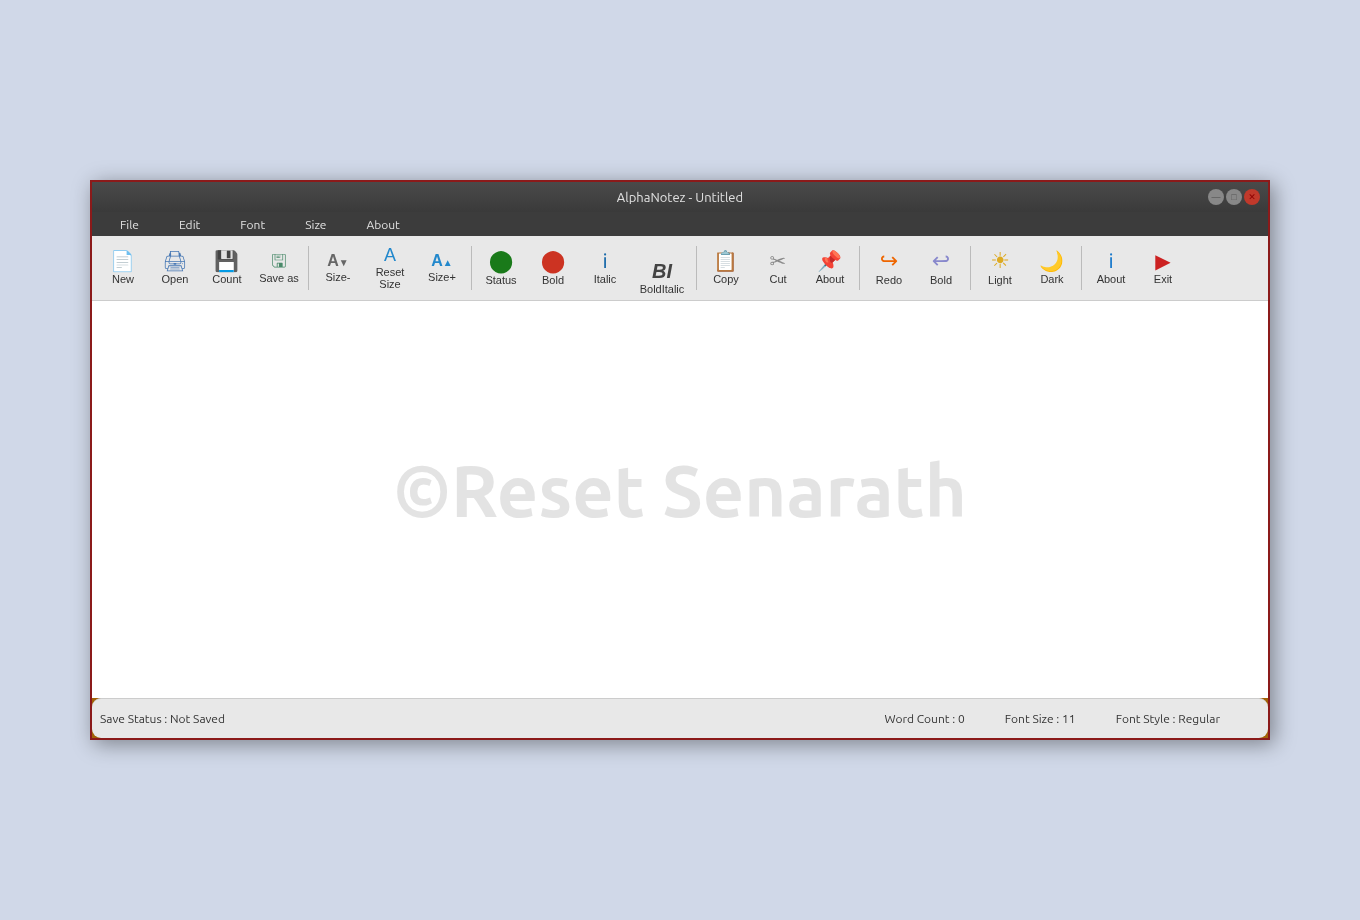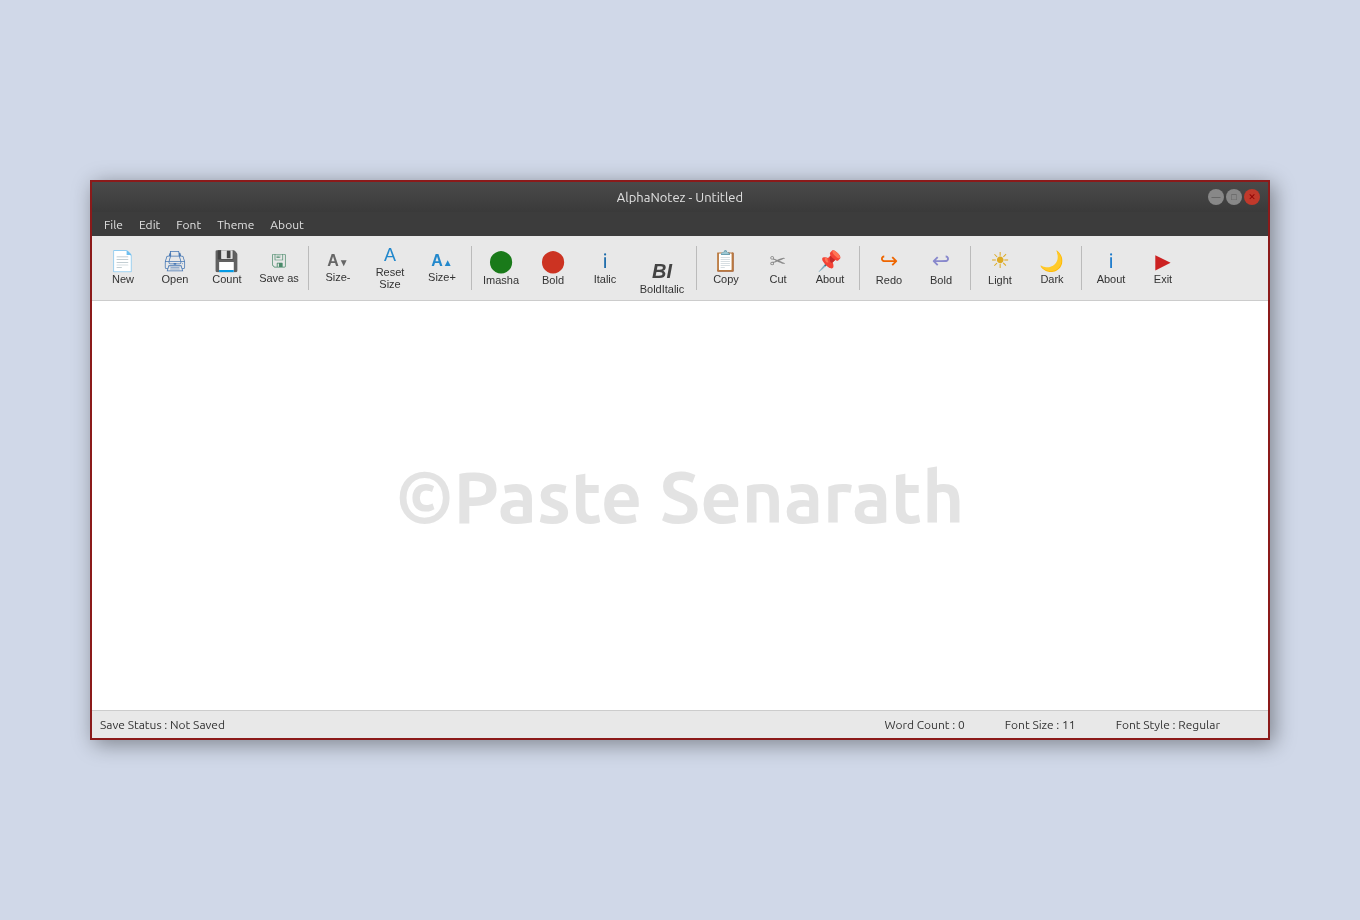--- a/index.html
+++ b/index.html
@@ -65,22 +65,23 @@
     .title-btn-minimize { background: #888; color: #555; }
     .title-btn-maximize { background: #888; color: #555; }
     .title-btn-close { background: #c0392b; color: #8b0000; }
 
     
     .menubar {
       background: #3c3c3c;
       height: 24px;
       display: flex;
       align-items: center;
-      padding: 0 4px;
+      padding: 0 20px;
       flex-shrink: 0;
+      gap: 24px;
     }
 
     .menu-item {
       color: #e0e0e0;
       font-size: 12px;
       padding: 2px 8px;
       cursor: pointer;
       border-radius: 2px;
     }
 
@@ -176,27 +177,28 @@
       font-size: 64px;
       font-weight: bold;
       color: rgba(200,200,200,0.5);
       white-space: nowrap;
     }
 
     
     .statusbar {
       background: #e8e8e8;
       border-top: 1px solid #ccc;
-      height: 28px;
+      height: 40px;
       display: flex;
       align-items: center;
       padding: 0 8px;
       font-size: 12px;
       color: #333;
       flex-shrink: 0;
+      border-radius: 9px;
     }
 
     .status-item {
       margin-right: 40px;
     }
 
     .status-spacer {
       flex: 1;
     }
 
@@ -223,21 +225,21 @@
       <button class="title-btn title-btn-minimize">—</button>
       <button class="title-btn title-btn-maximize">□</button>
       <button class="title-btn title-btn-close">✕</button>
     </div>
   </div>
 
   <div class="menubar">
     <span class="menu-item">File</span>
     <span class="menu-item">Edit</span>
     <span class="menu-item">Font</span>
-    <span class="menu-item">Theme</span>
+    <span class="menu-item">Size</span>
     <span class="menu-item">About</span>
   </div>
 
   <div class="toolbar">
     <button class="toolbar-btn">
       <span class="btn-icon icon-new">📄</span>
       <span class="btn-label">New</span>
     </button>
     <button class="toolbar-btn">
       <span class="btn-icon icon-open">🖨</span>
@@ -264,21 +266,21 @@
     </button>
     <button class="toolbar-btn">
       <span class="btn-icon icon-sizeplus" style="font-size:16px; font-weight:bold; color:#2288cc;">A<span style="font-size:10px;">▲</span></span>
       <span class="btn-label">Size+</span>
     </button>
 
     <div class="toolbar-separator"></div>
 
     <button class="toolbar-btn">
       <span class="btn-icon" style="color:#1a7a1a; font-size:22px;">⬤</span>
-      <span class="btn-label">Imasha</span>
+      <span class="btn-label">Status</span>
     </button>
     <button class="toolbar-btn">
       <span class="btn-icon" style="color:#cc3322; font-size:22px;">⬤</span>
       <span class="btn-label">Bold</span>
     </button>
     <button class="toolbar-btn">
       <span class="btn-icon" style="color:#1a6aaa; font-size:20px;">ℹ</span>
       <span class="btn-label">Italic</span>
     </button>
     <button class="toolbar-btn" style="width:60px;">
@@ -330,21 +332,21 @@
       <span class="btn-label">About</span>
     </button>
     <button class="toolbar-btn">
       <span class="btn-icon" style="color:#cc2222; font-size:20px;">▶</span>
       <span class="btn-label">Exit</span>
     </button>
   </div>
 
   <div class="editor-area">
     <div class="watermark">
-      <div class="watermark-line1">©Paste Senarath</div>
+      <div class="watermark-line1">©Reset Senarath</div>
     </div>
     <textarea class="editor-textarea" spellcheck="false" style=""></textarea>
   </div>
 
   <div class="statusbar">
     <span class="status-item">Save Status : Not Saved</span>
     <span class="status-spacer"></span>
     <span class="status-item">Word Count : 0</span>
     <span class="status-item">Font Size : 11</span>
     <span class="status-item">Font Style : Regular</span>

